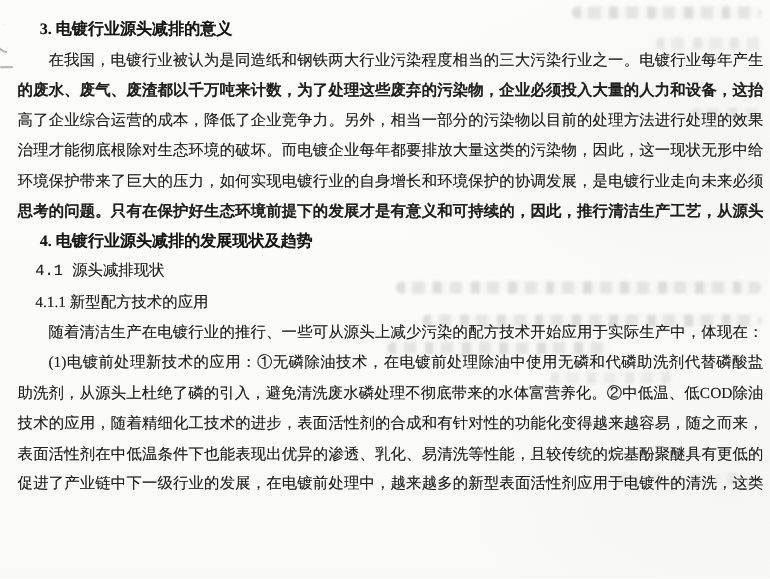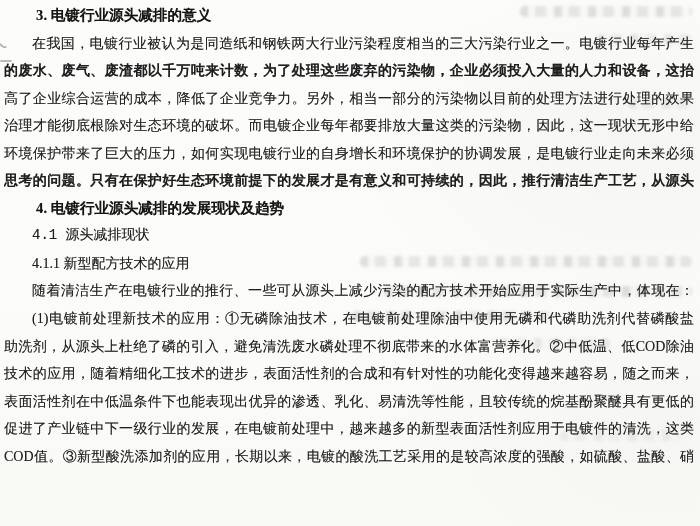--- a/index.html
+++ b/index.html
@@ -11,35 +11,36 @@
     background:
       radial-gradient(ellipse 420px 260px at 640px 140px, rgba(190,190,185,0.10), transparent 70%),
       radial-gradient(ellipse 380px 220px at 660px 420px, rgba(190,190,185,0.08), transparent 70%),
       linear-gradient(180deg, #fcfcfa 0%, #fbfbf9 60%, #f9f9f6 100%);
     font-family: "Liberation Serif", "DejaVu Serif", serif;
   }
   .text-column {
     position: absolute;
     left: 4px;
     right: 6px;
-    top: 2px;
+    top: 14px;
   }
   .line {
     height: 27.55px;
     line-height: 27.55px;
     font-size: 14px;
     color: #1f1f1f;
     text-align: left;
     white-space: normal;
     overflow: hidden;
     text-shadow: 0 0 0.5px rgba(20,20,20,0.45);
   }
   .line.just {
     text-align: justify;
     text-align-last: justify;
+    margin-left: 12px;
   }
   .line.heading {
     font-weight: bold;
     font-size: 14.6px;
     color: #151515;
   }
   
   .artifact-curl {
     position: absolute;
     left: -4px; top: 22px;
@@ -106,15 +107,14 @@
       <div class="line just" style="text-indent: 0em; font-weight: bold;">思考的问题。只有在保护好生态环境前提下的发展才是有意义和可持续的，因此，推行清洁生产工艺，从源头</div>
       <div class="line heading" style="text-indent: 2.2em;">4. 电镀行业源头减排的发展现状及趋势</div>
       <div class="line" style="text-indent: 2em; font-family: Liberation Mono, monospace;">4.1 源头减排现状</div>
       <div class="line" style="text-indent: 2em;">4.1.1 新型配方技术的应用</div>
       <div class="line just" style="text-indent: 2em;">随着清洁生产在电镀行业的推行、一些可从源头上减少污染的配方技术开始应用于实际生产中，体现在：</div>
       <div class="line just" style="text-indent: 2em;">(1)电镀前处理新技术的应用：①无磷除油技术，在电镀前处理除油中使用无磷和代磷助洗剂代替磷酸盐</div>
       <div class="line just" style="text-indent: 0em;">助洗剂，从源头上杜绝了磷的引入，避免清洗废水磷处理不彻底带来的水体富营养化。②中低温、低COD除油</div>
       <div class="line just" style="text-indent: 0em;">技术的应用，随着精细化工技术的进步，表面活性剂的合成和有针对性的功能化变得越来越容易，随之而来，</div>
       <div class="line just" style="text-indent: 0em;">表面活性剂在中低温条件下也能表现出优异的渗透、乳化、易清洗等性能，且较传统的烷基酚聚醚具有更低的</div>
       <div class="line just" style="text-indent: 0em;">促进了产业链中下一级行业的发展，在电镀前处理中，越来越多的新型表面活性剂应用于电镀件的清洗，这类</div>
-      <div class="line just" style="text-indent: 0em;">COD值。③新型酸洗添加剂的应用，长期以来，电镀的酸洗工艺采用的是较高浓度的强酸，如硫酸、盐酸、硝</div>
     </div>
 </div>
 
 </body></html>

